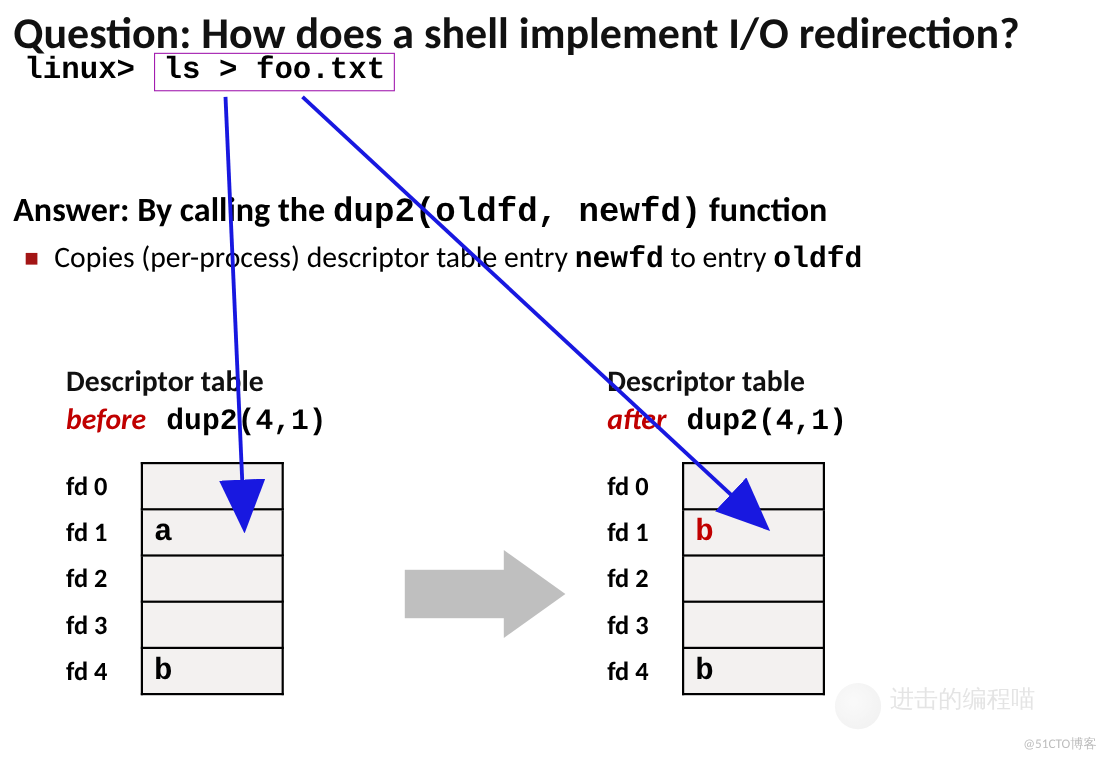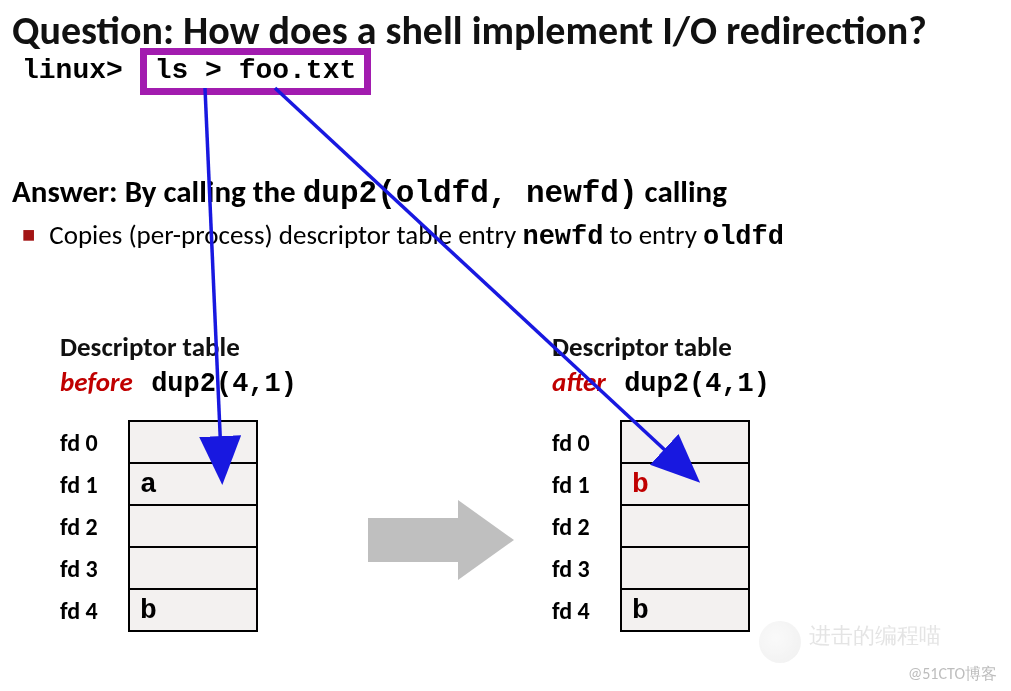--- a/index.html
+++ b/index.html
@@ -15,21 +15,21 @@
   .question{
     position:absolute;left:12px;top:6px;
     font-size:40px;font-weight:bold;color:#111;
   }
   .cmd-line{
     position:absolute;left:22px;top:48px;
     font-size:28px;
   }
   .cmd-box{
     display:inline-block;
-    border:7px solid #a21caf;
+    border:1px solid #a21caf;
     padding:0 8px 2px 8px;
   }
   .answer{
     position:absolute;left:12px;top:172px;
     font-size:31px;font-weight:bold;
   }
   .bullet-row{
     position:absolute;left:22px;top:218px;
     font-size:27px;
     display:flex;align-items:flex-start;
@@ -74,21 +74,21 @@
     position:absolute;left:90px;top:0;width:0;height:0;
     border-top:40px solid transparent;
     border-bottom:40px solid transparent;
     border-left:56px solid #bfbfbf;
   }
   svg.arrows{
     position:absolute;left:0;top:0;width:1011px;height:691px;
     pointer-events:none;
   }
   .watermark{
-    position:absolute;right:14px;bottom:6px;color:#bdbdbd;font-size:16px;
+    position:absolute;right:14px;bottom:6px;color:#bdbdbd;font-size:12px;
   }
   .wm-img{
     position:absolute;right:70px;bottom:28px;color:#cfcfcf;font-size:22px;
     font-family:"Microsoft YaHei","PingFang SC",sans-serif;
     opacity:.55;
     display:flex;align-items:flex-start;gap:8px;
   }
   .wm-circle{
     width:42px;height:42px;border-radius:50%;
     background:radial-gradient(circle at 40% 40%,#eee,#ccc);
@@ -98,21 +98,21 @@
 </head>
 <body>
 
 <div class="question">Question: How does a shell implement I/O redirection?</div>
 
 <div class="cmd-line mono">
   <span>linux&gt; </span><span class="cmd-box">ls &gt; foo.txt</span>
 </div>
 
 <div class="answer">
-  <span>Answer: By calling the </span><span class="mono">dup2(oldfd, newfd)</span><span> calling</span>
+  <span>Answer: By calling the </span><span class="mono">dup2(oldfd, newfd)</span><span> function</span>
 </div>
 
 <div class="bullet-row">
   <span class="bullet-mark">■</span>
   <span>
     <span>Copies (per-process) descriptor table entry </span><span class="mono">newfd</span><span> to entry </span><span class="mono">oldfd</span>
   </span>
 </div>
 
 <div class="tbl-title" style="left:60px;top:330px;">Descriptor table</div>

